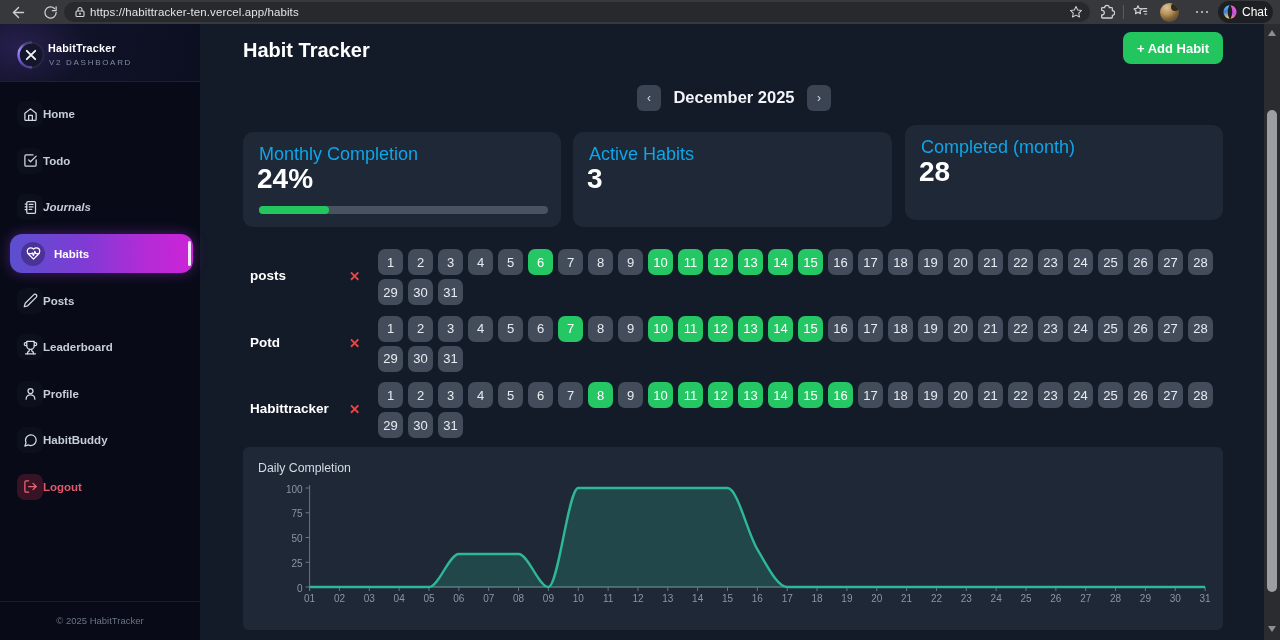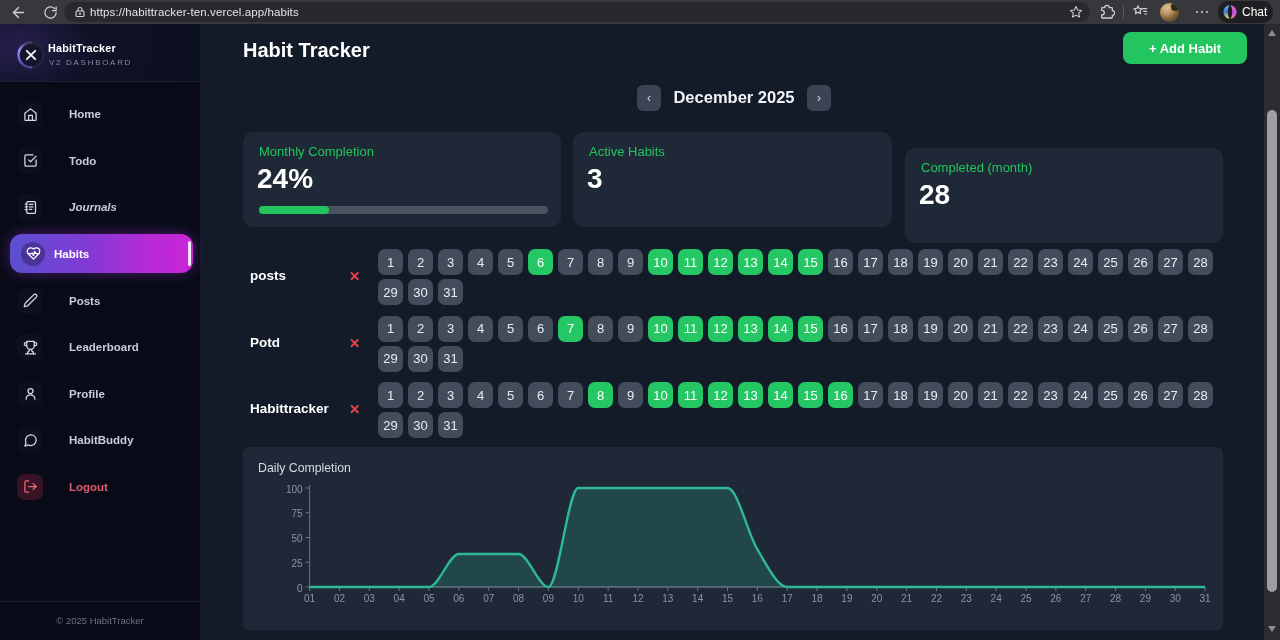--- a/index.html
+++ b/index.html
@@ -18,42 +18,42 @@
 
   
   #sidebar { position:absolute; left:0; top:0; width:200px; height:616px; background:#080b17; }
   #sidehead { position:absolute; left:0; top:0; width:200px; height:58px; background:radial-gradient(95px 60px at 10% 40%, rgba(110,72,200,0.22), rgba(20,22,42,0) 72%), linear-gradient(100deg, #13142c 0%, #0f1226 55%, #0c0f20 100%); border-bottom:1px solid #1d2135; }
   #logo { position:absolute; left:17px; top:17px; width:28px; height:28px; border-radius:50%; }
   #brand { position:absolute; left:48px; top:18px; color:#fff; font-size:10.8px; font-weight:bold; letter-spacing:0.2px; }
   #brand2 { position:absolute; left:49px; top:34px; color:#828ba0; font-size:8px; letter-spacing:1.7px; }
 
   .nav { position:absolute; left:0; width:200px; height:40px; display:flex; align-items:center; }
   .nav .ic { width:26px; height:26px; margin-left:17px; border-radius:8px; background:#0c101c; display:flex; align-items:center; justify-content:center; }
-  .nav .lb { margin-left:26px; color:#c6cdd9; font-size:11.5px; font-weight:bold; }
+  .nav .lb { margin-left:0; color:#c6cdd9; font-size:11.5px; font-weight:bold; }
   #navActive { position:absolute; left:10px; width:183px; height:39px; border-radius:12px;
     background:linear-gradient(90deg,#5b50cf 0%, #7e3bd4 40%, #b52bd6 75%, #cb24d7 100%);
     display:flex; align-items:center; box-shadow:0 0 14px rgba(150,50,210,0.45); }
   #navActive .ic { width:24px; height:24px; margin-left:11px; border-radius:50%; background:rgba(25,8,45,0.35); display:flex; align-items:center; justify-content:center; }
   #navActive .lb { margin-left:9px; color:#fff; font-size:11.5px; font-weight:bold; }
   #navActive .bar { position:absolute; right:2px; top:7px; width:3px; height:25px; border-radius:2px; background:#f3e8ff; }
   .nav.logout .ic { background:#371325; }
   .nav.logout .lb { color:#e25a6a; }
 
   #sidefoot { position:absolute; left:0; top:577px; width:200px; height:51px; border-top:1px solid #191d2e; }
   #sidefoot div { margin-top:13px; text-align:center; color:#6b7484; font-size:9.5px; }
 
   
   #h1 { position:absolute; left:243px; top:15px; color:#fff; font-size:20px; font-weight:bold; }
-  #addbtn { position:absolute; left:1123px; top:8px; width:124px; height:32px; background:#22c55e; border-radius:8px; color:#fff; font-size:13px; font-weight:bold; display:flex; align-items:center; justify-content:center; }
+  #addbtn { position:absolute; left:1123px; top:8px; width:100px; height:32px; background:#22c55e; border-radius:8px; color:#fff; font-size:13px; font-weight:bold; display:flex; align-items:center; justify-content:center; }
   .mnav { position:absolute; width:24px; height:26px; top:61px; background:#3b4453; border-radius:6px; color:#d6dbe4; font-size:12px; display:flex; align-items:center; justify-content:center; }
   #mtitle { position:absolute; left:634px; top:64px; width:200px; text-align:center; color:#f2f4f8; font-size:16.5px; font-weight:bold; }
 
   
   .card { position:absolute; background:#1e2836; border-radius:10px; }
-  .card .t { position:absolute; left:16px; top:12px; color:#22c55e; font-size:13px; }
+  .card .t { position:absolute; left:16px; top:12px; color:#0ea5e9; font-size:18px; }
   .card .v { position:absolute; left:14px; top:31px; color:#fff; font-size:28px; font-weight:bold; }
   #pbar { position:absolute; left:16px; top:74px; width:289px; height:8px; border-radius:4px; background:#49525f; }
   #pfill { position:absolute; left:0; top:0; width:70px; height:8px; border-radius:4px; background:#22c55e; }
 
   
   .hlabel { position:absolute; color:#fff; font-size:13.5px; font-weight:bold; }
   .hx { position:absolute; color:#ef4444; font-size:13.5px; font-weight:bold; }
   .days { position:absolute; left:378px; width:840px; display:flex; flex-wrap:wrap; gap:4px 5px; }
   .d { width:25px; height:26px; background:#434c5a; border-radius:7px; color:#e8ecf2; font-size:13px; display:flex; align-items:center; justify-content:center; }
   .d.g { background:#24c763; color:#fff; }
@@ -253,21 +253,21 @@
   <div class="t">Monthly Completion</div>
   <div class="v">24%</div>
   <div id="pbar">
         <div id="pfill"></div>
       </div>
 </div>
 <div class="card" style="left:573px;top:108px;width:319px;height:95px;">
   <div class="t">Active Habits</div>
   <div class="v">3</div>
 </div>
-<div class="card" style="left:905px;top:124px;width:318px;height:95px;">
+<div class="card" style="left:905px;top:101px;width:318px;height:95px;">
   <div class="t">Completed (month)</div>
   <div class="v">28</div>
 </div>
 
 <div id="rows">
       <div class="hlabel" style="left:250px;top:244px;">posts</div>
       <div class="hx" style="left:349px;top:244px;">✕</div>
       <div class="days" style="top:225px;">
         <div class="d">1</div>
         <div class="d">2</div>

